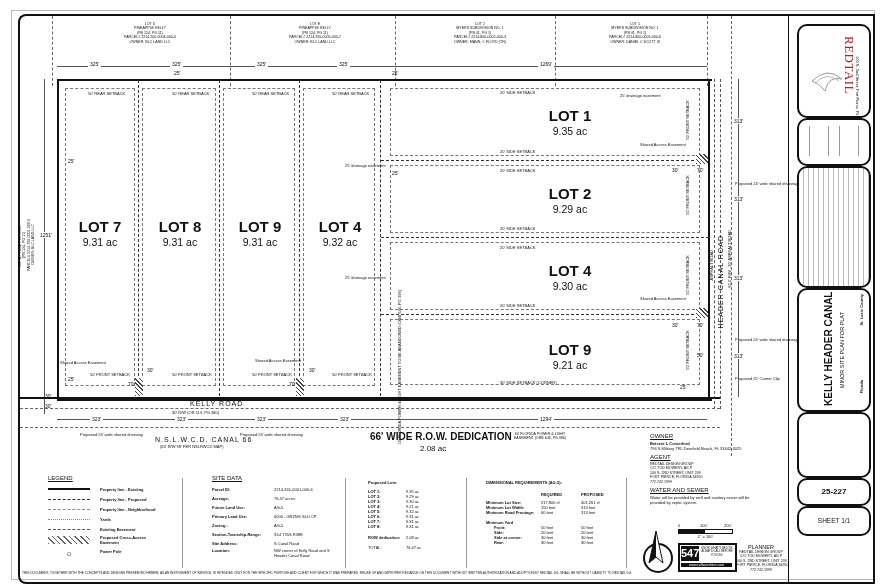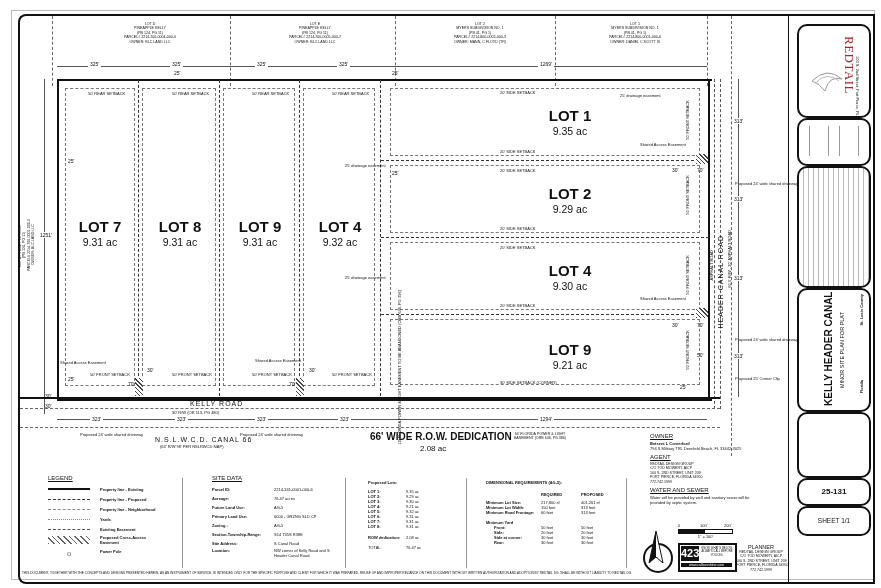--- a/index.html
+++ b/index.html
@@ -396,21 +396,21 @@
   <div style="position:relative;height:6px;">
     <span class="t4" style="position:absolute;left:0;">0</span>
     <span class="t4" style="position:absolute;left:22px;">100'</span>
     <span class="t4" style="position:absolute;left:46px;">200'</span>
   </div>
   <div style="height:3px;border:1px solid #111;background:linear-gradient(90deg,#111 50%,#fff 50%);"></div>
   <div class="t4" style="text-align:center;">1" = 100'</div>
 </div>
 
 <div class="abs" style="left:678px;top:543px;width:55px;height:25px;border:2px solid #111;background:#fff;">
-  <div style="position:absolute;left:1px;top:1px;width:18px;height:15px;background:#111;color:#fff;font-weight:bold;font-size:11px;line-height:15px;text-align:center;">423</div>
+  <div style="position:absolute;left:1px;top:1px;width:18px;height:15px;background:#111;color:#fff;font-weight:bold;font-size:11px;line-height:15px;text-align:center;">547</div>
   <div class="tiny" style="position:absolute;left:21px;top:2px;width:32px;white-space:normal;font-size:2.8px;line-height:3.4px;">KNOW WHAT'S BELOW. ALWAYS CALL BEFORE YOU DIG.</div>
   <div class="tiny" style="position:absolute;left:1px;top:18px;width:51px;background:#111;color:#fff;font-size:3.5px;">www.callsunshine.com</div>
 </div>
 
 <div class="abs tiny" style="left:736px;top:544px;width:50px;">
   <div class="t5" style="font-size:5.5px;">PLANNER</div>
   <div>REDTAIL DESIGN GROUP</div>
     <div>C/O TOD MOWERY, AICP</div>
     <div>100 S. 2ND STREET, UNIT 209</div>
     <div>FORT PIERCE, FLORIDA 34950</div>
@@ -433,15 +433,15 @@
     <div style="position:absolute;left:40px;top:6px;width:18px;height:30px;border-left:1px solid #999;border-right:1px solid #999;"></div>
   </div>
   <div class="tb-box" style="top:150px;height:118px;background:repeating-linear-gradient(90deg,#fff 0 4px,#bbb 4px 5px);"></div>
   <div class="tb-box" style="top:272px;height:120px;">
     <div class="vert" style="position:absolute;left:24px;top:4px;height:112px;font-size:10px;font-weight:bold;white-space:nowrap;text-align:center;">KELLY HEADER CANAL</div>
     <div class="vert" style="position:absolute;left:40px;top:4px;height:112px;font-size:5.5px;white-space:nowrap;text-align:center;">MINOR SITE PLAN FOR PLAT</div>
     <div class="vert t4" style="position:absolute;left:60px;top:4px;font-weight:bold;">St. Lucie County</div>
     <div class="vert t4" style="position:absolute;left:60px;top:90px;font-weight:bold;">Florida</div>
   </div>
   <div class="tb-box" style="top:396px;height:62px;"></div>
-  <div class="tb-box" style="top:462px;height:24px;font-size:8px;font-weight:bold;text-align:center;line-height:24px;">25-131</div>
+  <div class="tb-box" style="top:462px;height:24px;font-size:8px;font-weight:bold;text-align:center;line-height:24px;">25-227</div>
   <div class="tb-box" style="top:490px;height:26px;font-size:6.5px;text-align:center;line-height:26px;">SHEET 1/1</div>
 </div>
 
 </body></html>

